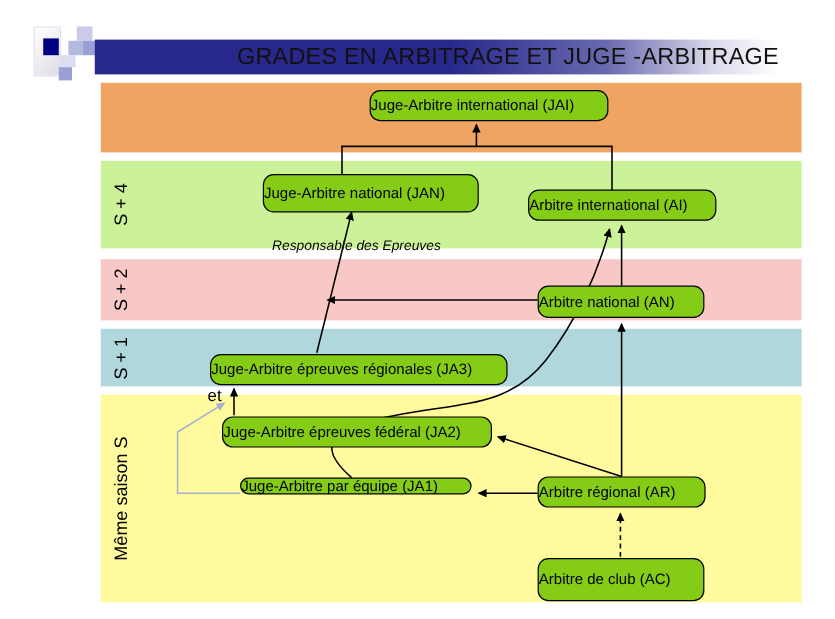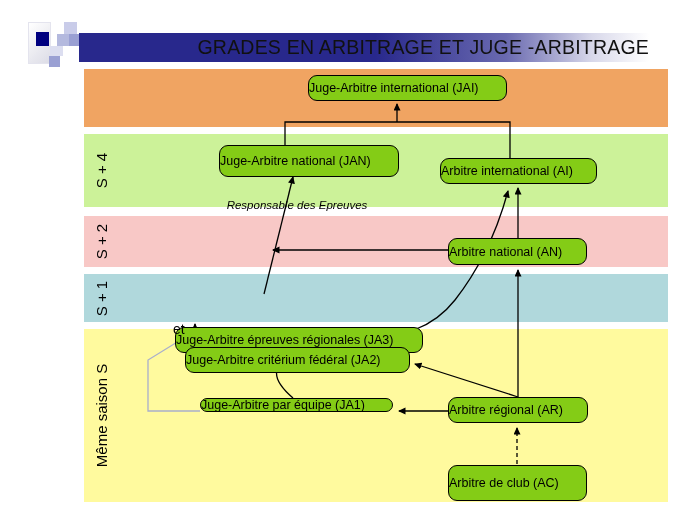--- a/index.html
+++ b/index.html
@@ -43,21 +43,21 @@
   
   .node{
     position:absolute;z-index:3;background:#84cc16;border:1.6px solid #000;border-radius:9px;
     display:flex;align-items:center;justify-content:flex-start;
     font-size:12.5px;white-space:nowrap;box-sizing:border-box;
   }
   .n-jai{left:308px;top:75px;width:199px;height:26px;}
   .n-jan{left:219px;top:145px;width:180px;height:32px;}
   .n-ai {left:440px;top:158px;width:157px;height:26px;}
   .n-an {left:448px;top:238px;width:139px;height:27px;}
-  .n-ja3{left:175px;top:295px;width:248px;height:26px;margin-top:32px;}
+  .n-ja3{left:175px;top:295px;width:248px;height:26px;}
   .n-ja2{left:185px;top:347px;width:225px;height:26px;}
   .n-ja1{left:200px;top:398px;width:193px;height:14px;}
   .n-ar {left:448px;top:397px;width:140px;height:26px;}
   .n-ac {left:448px;top:465px;width:139px;height:36px;}
   
   .notes{
     position:absolute;left:207px;top:183px;width:180px;z-index:3;
     text-align:center;font-style:italic;font-size:11.5px;line-height:1.15;margin-top:16px;
   }
   .et-label{position:absolute;left:173px;top:321px;z-index:4;font-size:14px;text-align:center;}
@@ -137,21 +137,21 @@
   <div class="node n-ai">
       <span>Arbitre international (AI)</span>
     </div>
   <div class="node n-an">
       <span>Arbitre national (AN)</span>
     </div>
   <div class="node n-ja3">
       <span>Juge-Arbitre épreuves régionales (JA3)</span>
     </div>
   <div class="node n-ja2">
-      <span>Juge-Arbitre critérium fédéral (JA2)</span>
+      <span>Juge-Arbitre épreuves fédéral (JA2)</span>
     </div>
   <div class="node n-ja1">
       <span>Juge-Arbitre par équipe (JA1)</span>
     </div>
   <div class="node n-ar">
       <span>Arbitre régional (AR)</span>
     </div>
   <div class="node n-ac">
       <span>Arbitre de club (AC)</span>
     </div>

